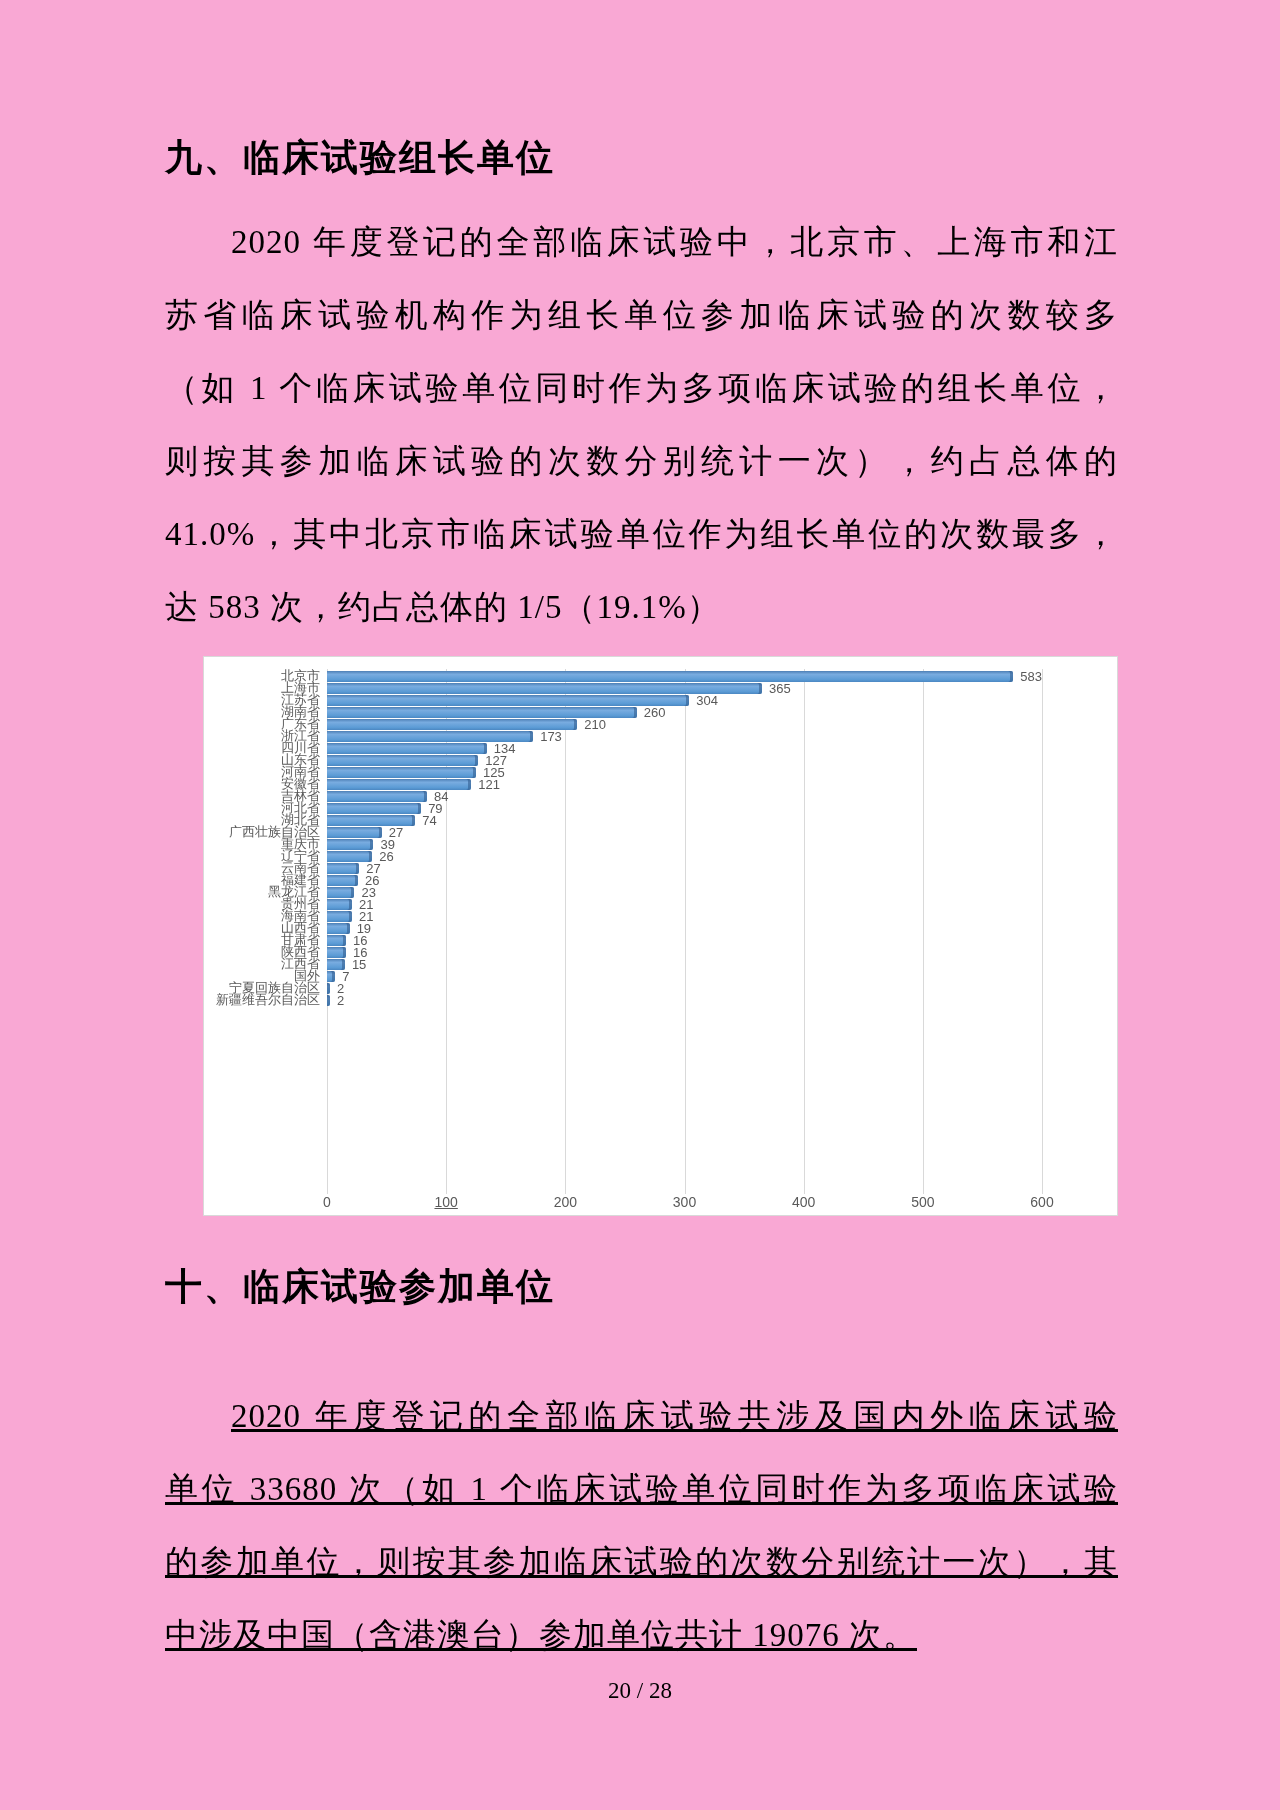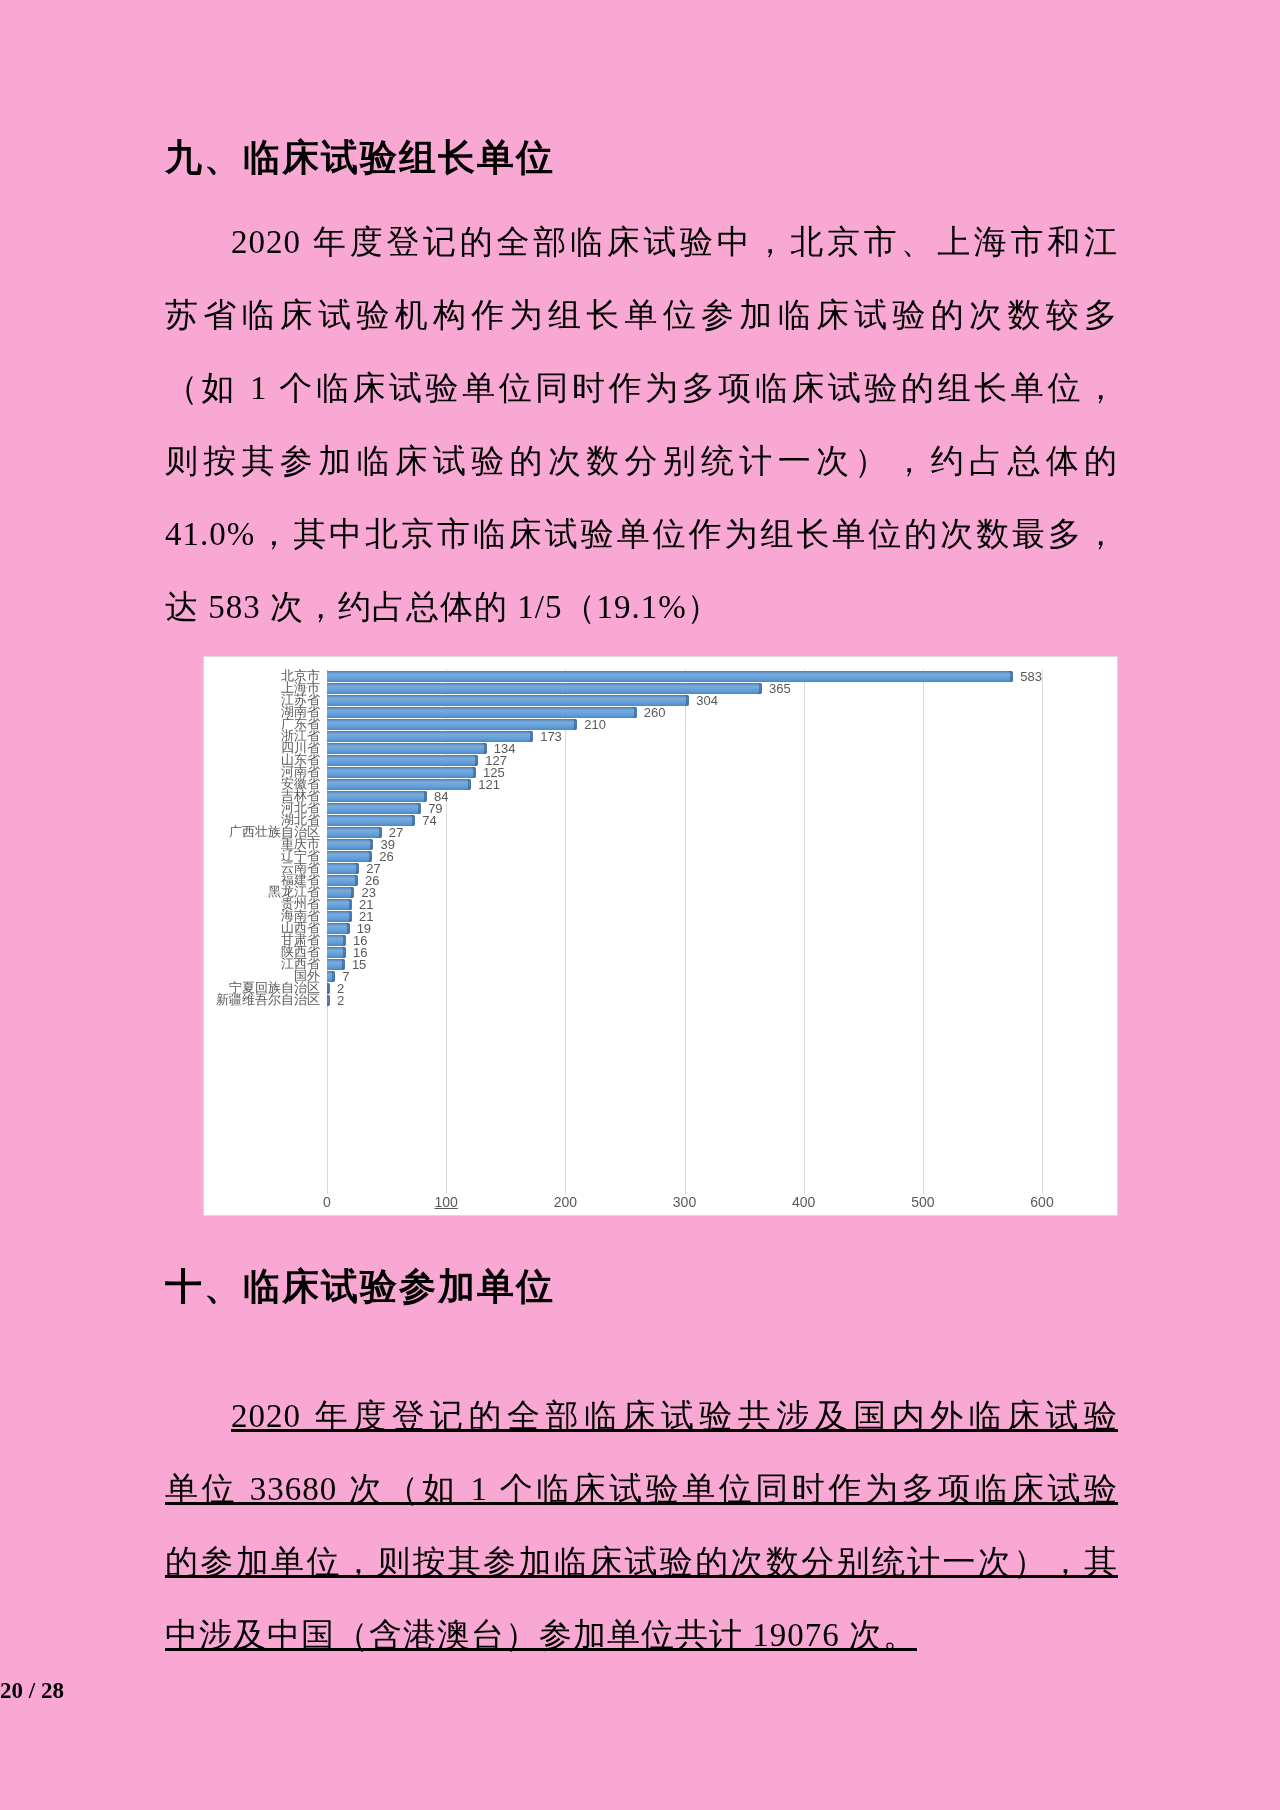--- a/index.html
+++ b/index.html
@@ -45,22 +45,22 @@
     height:11px;border-radius:0 2px 2px 0;
     background:linear-gradient(180deg,#4d7fb5 0%,#79ace0 30%,#5b9bd5 78%,#4b87c2 100%);
     box-shadow:inset -3px 0 0 rgba(47,90,138,0.55);
   }
   .val-label{margin-left:7px;font-size:13px;color:#595959;}
   .x-tick{
     position:absolute;top:537px;width:60px;text-align:center;
     font-size:14px;color:#595959;
   }
   .footer{
-    position:absolute;left:0;top:1678px;width:100%;
-    font-size:23px;font-weight:bold;color:#000;
+    position:absolute;left:0;top:1678px;width:100%;text-align:center;
+    font-size:23px;font-weight:normal;color:#000;
     font-family:"Liberation Serif","DejaVu Serif",serif;
   }
 </style>
 </head>
 <body>
 
 <div class="page">
 
   <h1 class="heading h9">九、临床试验组长单位</h1>
 

